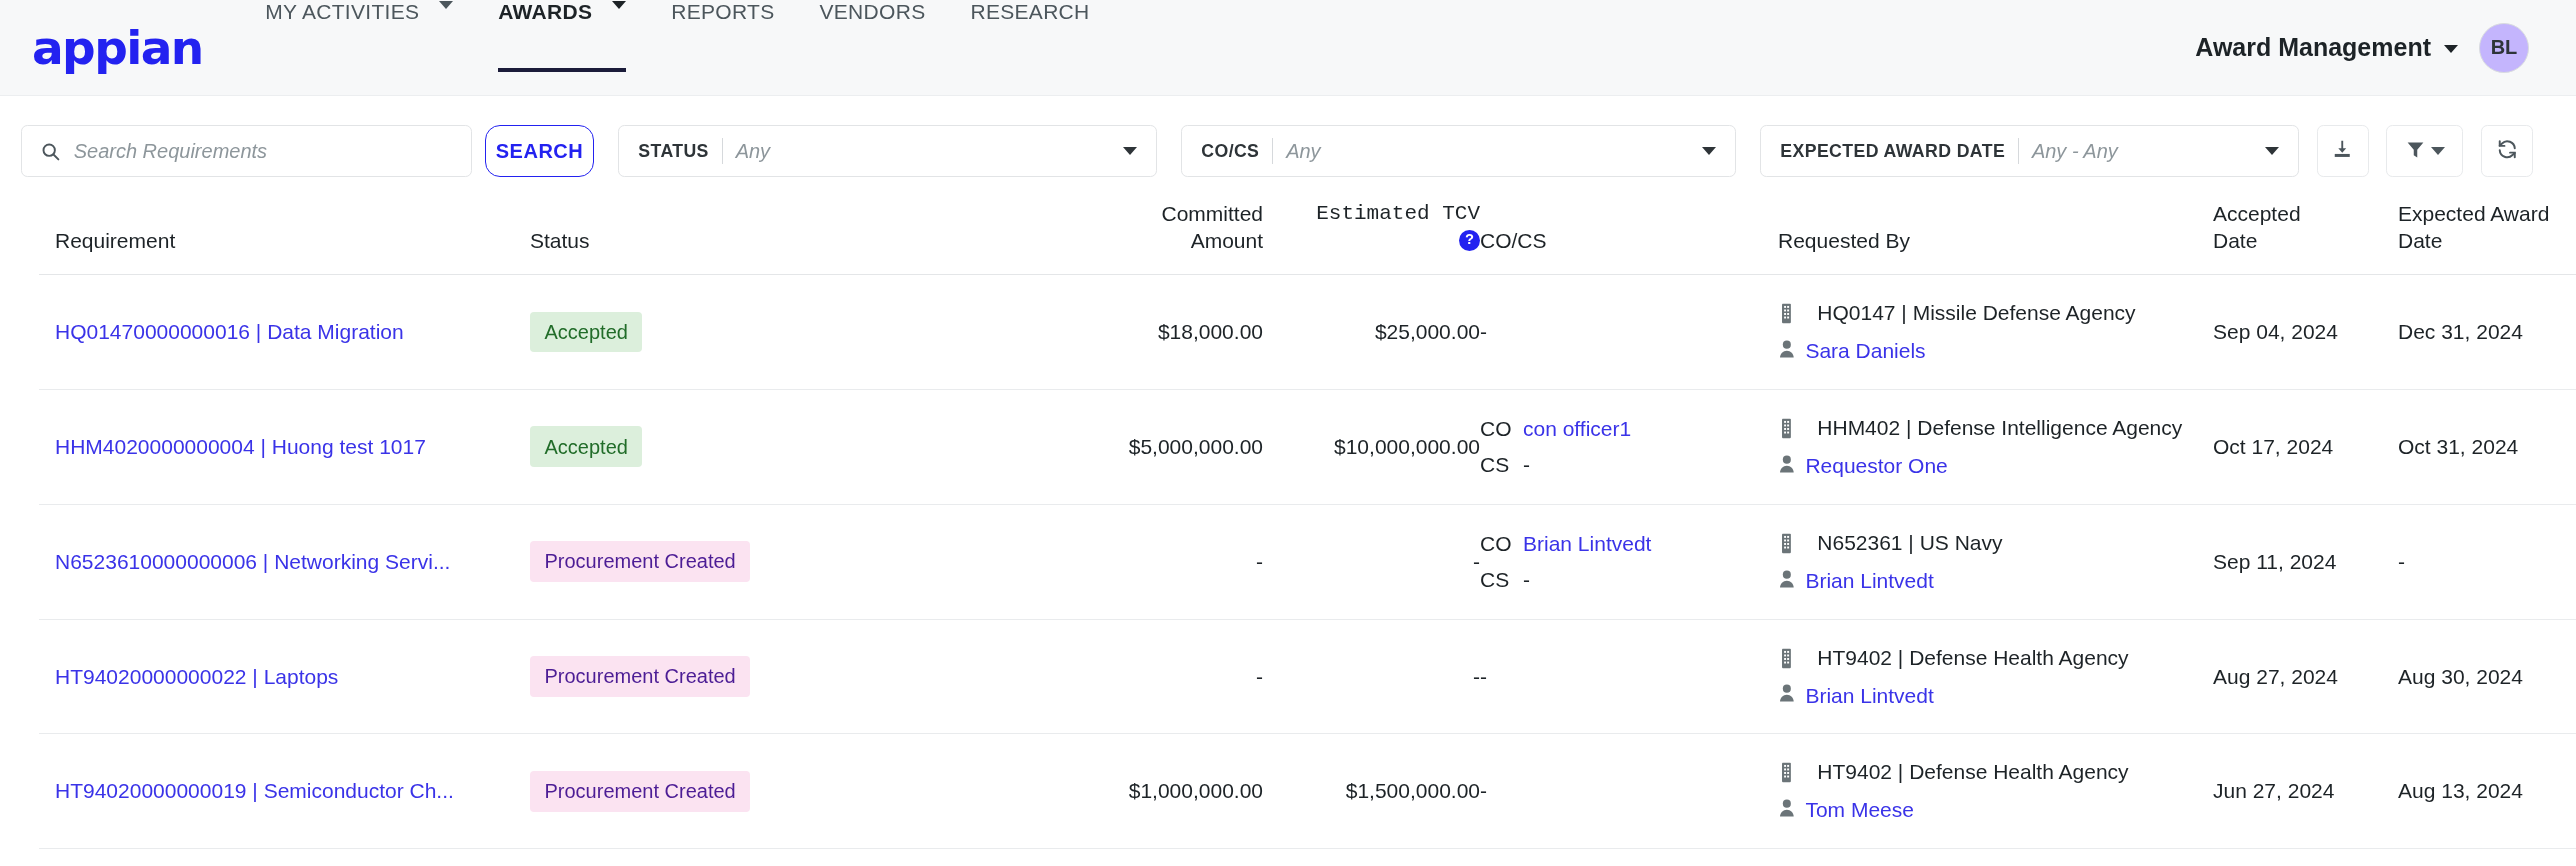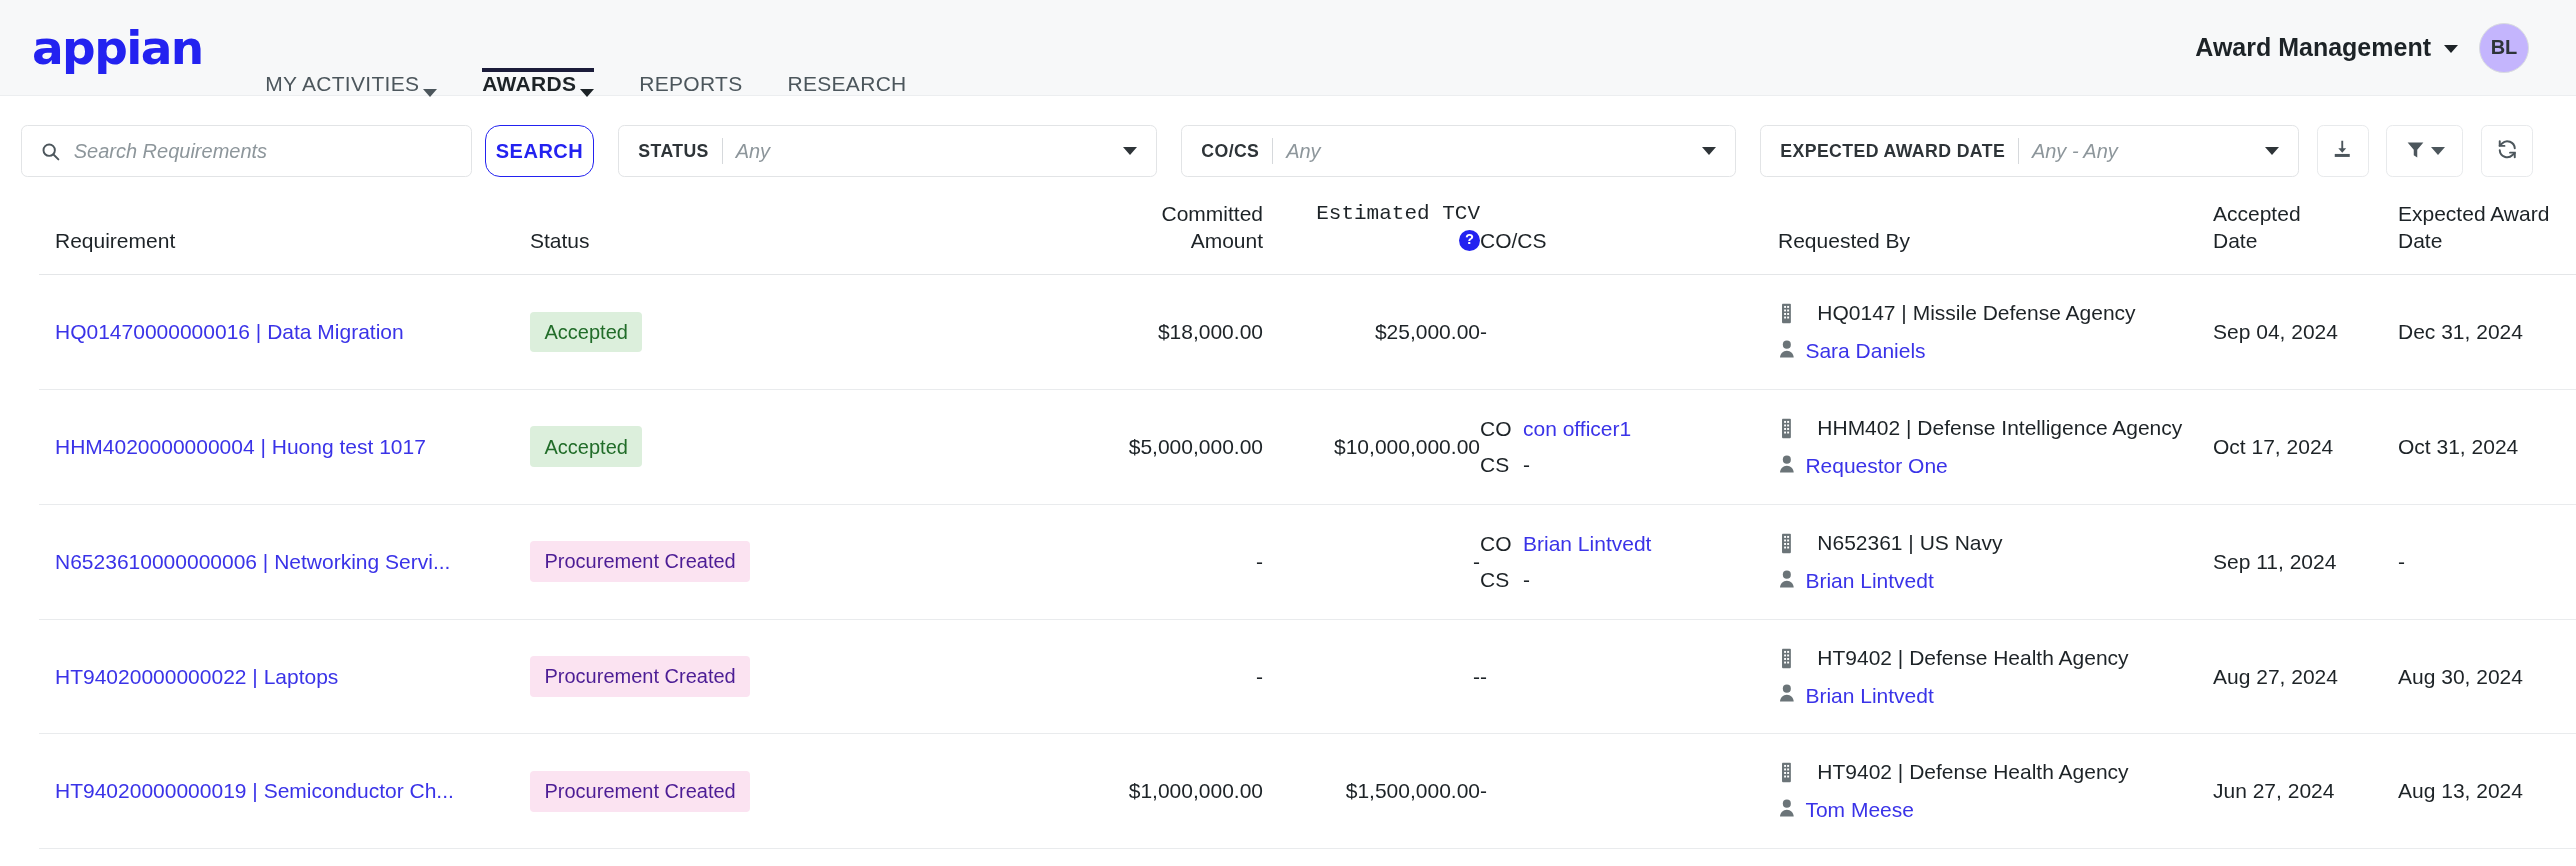--- a/index.html
+++ b/index.html
@@ -36,22 +36,22 @@
 
   .navlinks {
     display: flex;
     align-items: center;
     gap: 0;
     height: 96px;
   }
 
   .navitem {
     display: flex;
-    align-items: flex-end;
-    gap: 4px;
+    align-items: flex-start;
+    gap: 20px;
     padding: 0 22.5px;
     height: 96px;
     font-size: 21px;
     letter-spacing: 0.3px;
     color: #4c565c;
     position: relative;
     cursor: pointer;
     white-space: nowrap;
   }
   .navitem.active { color: #1d2327; font-weight: 700; }
@@ -320,20 +320,23 @@
     </div>
     <div class="navitem active">
       <span>AWARDS</span>
       <span class="caret-down"></span>
       <span class="navunderline"></span>
     </div>
     <div class="navitem">
       <span>REPORTS</span>
     </div>
     <div class="navitem">
+      <span>VENDORS</span>
+    </div>
+    <div class="navitem">
       <span>RESEARCH</span>
     </div>
   </div>
 
   <div class="topbar-right">
     <div class="app-title">
       <span>Award Management</span>
       <span class="caret-down"></span>
     </div>
     <div class="avatar">

